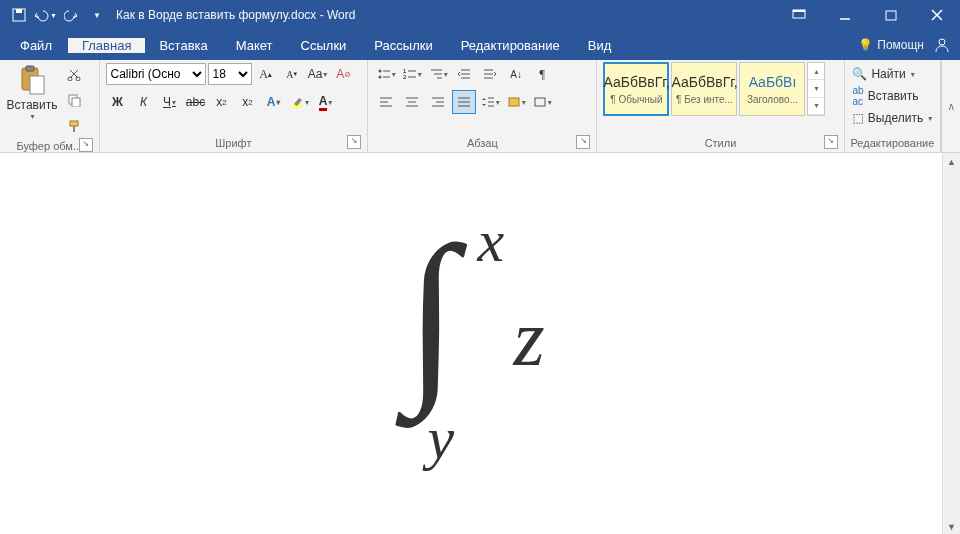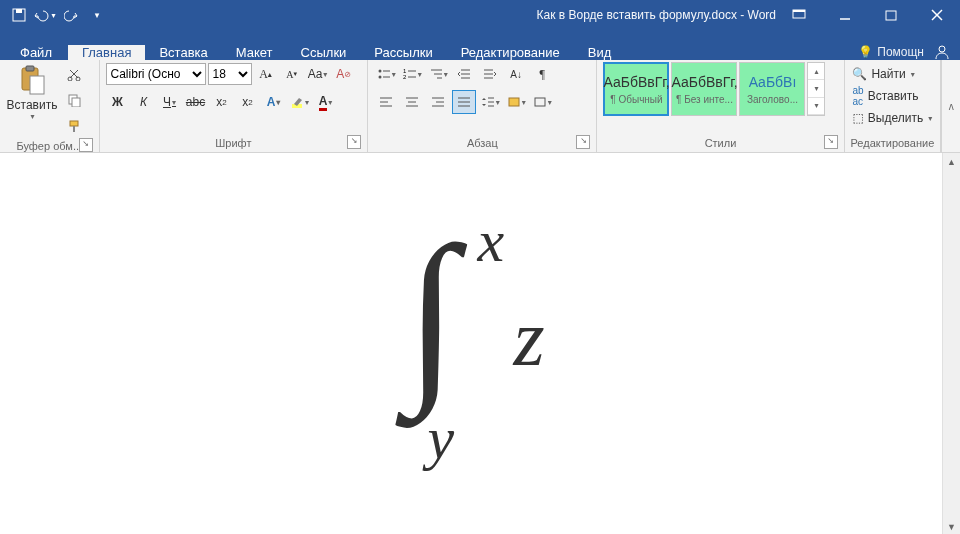--- a/index.html
+++ b/index.html
@@ -1,43 +1,43 @@
 <!DOCTYPE html>
 <html><head>
 <meta charset="utf-8">
 <style>
 html,body{margin:0;padding:0;font-family:"Segoe UI",Arial,sans-serif;font-size:12px;background:#fff;color:#333;width:960px;height:534px;overflow:hidden}
 .titlebar{background:#2b579a;height:30px;display:flex;align-items:center;color:#fff;font-size:12px}
 .qat{display:flex;gap:4px;padding:0 8px;align-items:center}
 .qat .qbtn{width:22px;height:22px;display:flex;align-items:center;justify-content:center;cursor:pointer}
-.title-center{flex:1;text-align:right;opacity:.95}
+.title-center{flex:1;text-align:left;opacity:.95}
 .winctrl{display:flex}
 .winctrl .wbtn{width:46px;height:30px;display:flex;align-items:center;justify-content:center;cursor:pointer}
 .winctrl .wbtn.ribmin{width:46px}
-.tabs{background:#2b579a;height:30px;display:flex;align-items:flex-end;padding-left:4px;color:#fff}
+.tabs{background:#2b579a;height:30px;display:flex;align-items:center;padding-left:4px;color:#fff}
 .tab{padding:0 14px;display:flex;align-items:center;font-size:13px;cursor:pointer}
 .tab.active{background:#f3f3f3;color:#2b579a}
 .tab.file{padding:0 16px}
 .tabs-right{margin-left:auto;display:flex;align-items:center;gap:10px;padding-right:10px;color:#fff}
 .tell{display:flex;align-items:center;gap:4px;opacity:.9}
 .ribbon{background:#f3f3f3;border-bottom:1px solid #d4d4d4;height:92px;display:flex}
 .group{border-right:1px solid #d4d4d4;display:flex;flex-direction:column;padding:2px 6px 0 6px}
 .group-body{flex:1;display:flex;align-items:flex-start;gap:4px}
 .group-label{font-size:11px;color:#666;text-align:center;padding:2px 0 3px;position:relative}
 .group-label .dlaunch{position:absolute;right:0;bottom:3px;width:12px;height:12px;border:1px solid #a0a0a0;font-size:8px;line-height:10px;text-align:center;color:#666;cursor:pointer;background:#fff}
 .bigbtn{display:flex;flex-direction:column;align-items:center;width:52px;padding-top:2px;cursor:pointer}
 .bigbtn .ic{width:32px;height:32px;margin-bottom:2px}
 .smbtn{width:22px;height:22px;display:flex;align-items:center;justify-content:center;cursor:pointer;border:1px solid transparent}
 .col{display:flex;flex-direction:column;gap:2px}
 .row{display:flex;gap:2px;align-items:center}
 select.combo{height:22px;border:1px solid #ababab;background:#fff;font-size:12px}
 .fontname{width:100px}
 .fontsize{width:44px}
 .styles{display:flex;gap:2px}
-.stylebox{width:64px;height:52px;border:1px solid #c8c8c8;background:#86efac;display:flex;flex-direction:column;align-items:center;justify-content:center;font-size:10px;cursor:pointer}
+.stylebox{width:64px;height:52px;border:1px solid #c8c8c8;background:#fef9c3;display:flex;flex-direction:column;align-items:center;justify-content:center;font-size:10px;cursor:pointer}
 .stylebox .samp{font-size:14px;color:#333}
 .stylebox .samp.blue{color:#2e74b5}
 .stylebox .nm{color:#666;margin-top:4px;font-size:10px;white-space:nowrap;overflow:hidden;max-width:60px}
 .stylebox.sel{border-color:#2a8dd4;box-shadow:inset 0 0 0 1px #2a8dd4}
 .styles-more{width:16px;height:52px;border:1px solid #c8c8c8;display:flex;flex-direction:column;cursor:pointer;background:#fff}
 .styles-more div{flex:1;display:flex;align-items:center;justify-content:center;font-size:8px;color:#666;border-bottom:1px solid #e0e0e0}
 .edit-item{display:flex;align-items:center;gap:4px;height:20px;cursor:pointer;font-size:12px;color:#333;padding:0 2px}
 .doc-wrap{position:relative;height:382px;display:flex}
 .doc-scroll{flex:1;overflow:hidden;background:#fff;position:relative}
 .scrollbar-v{width:17px;background:#f0f0f0;border-left:1px solid #e0e0e0;position:relative}

